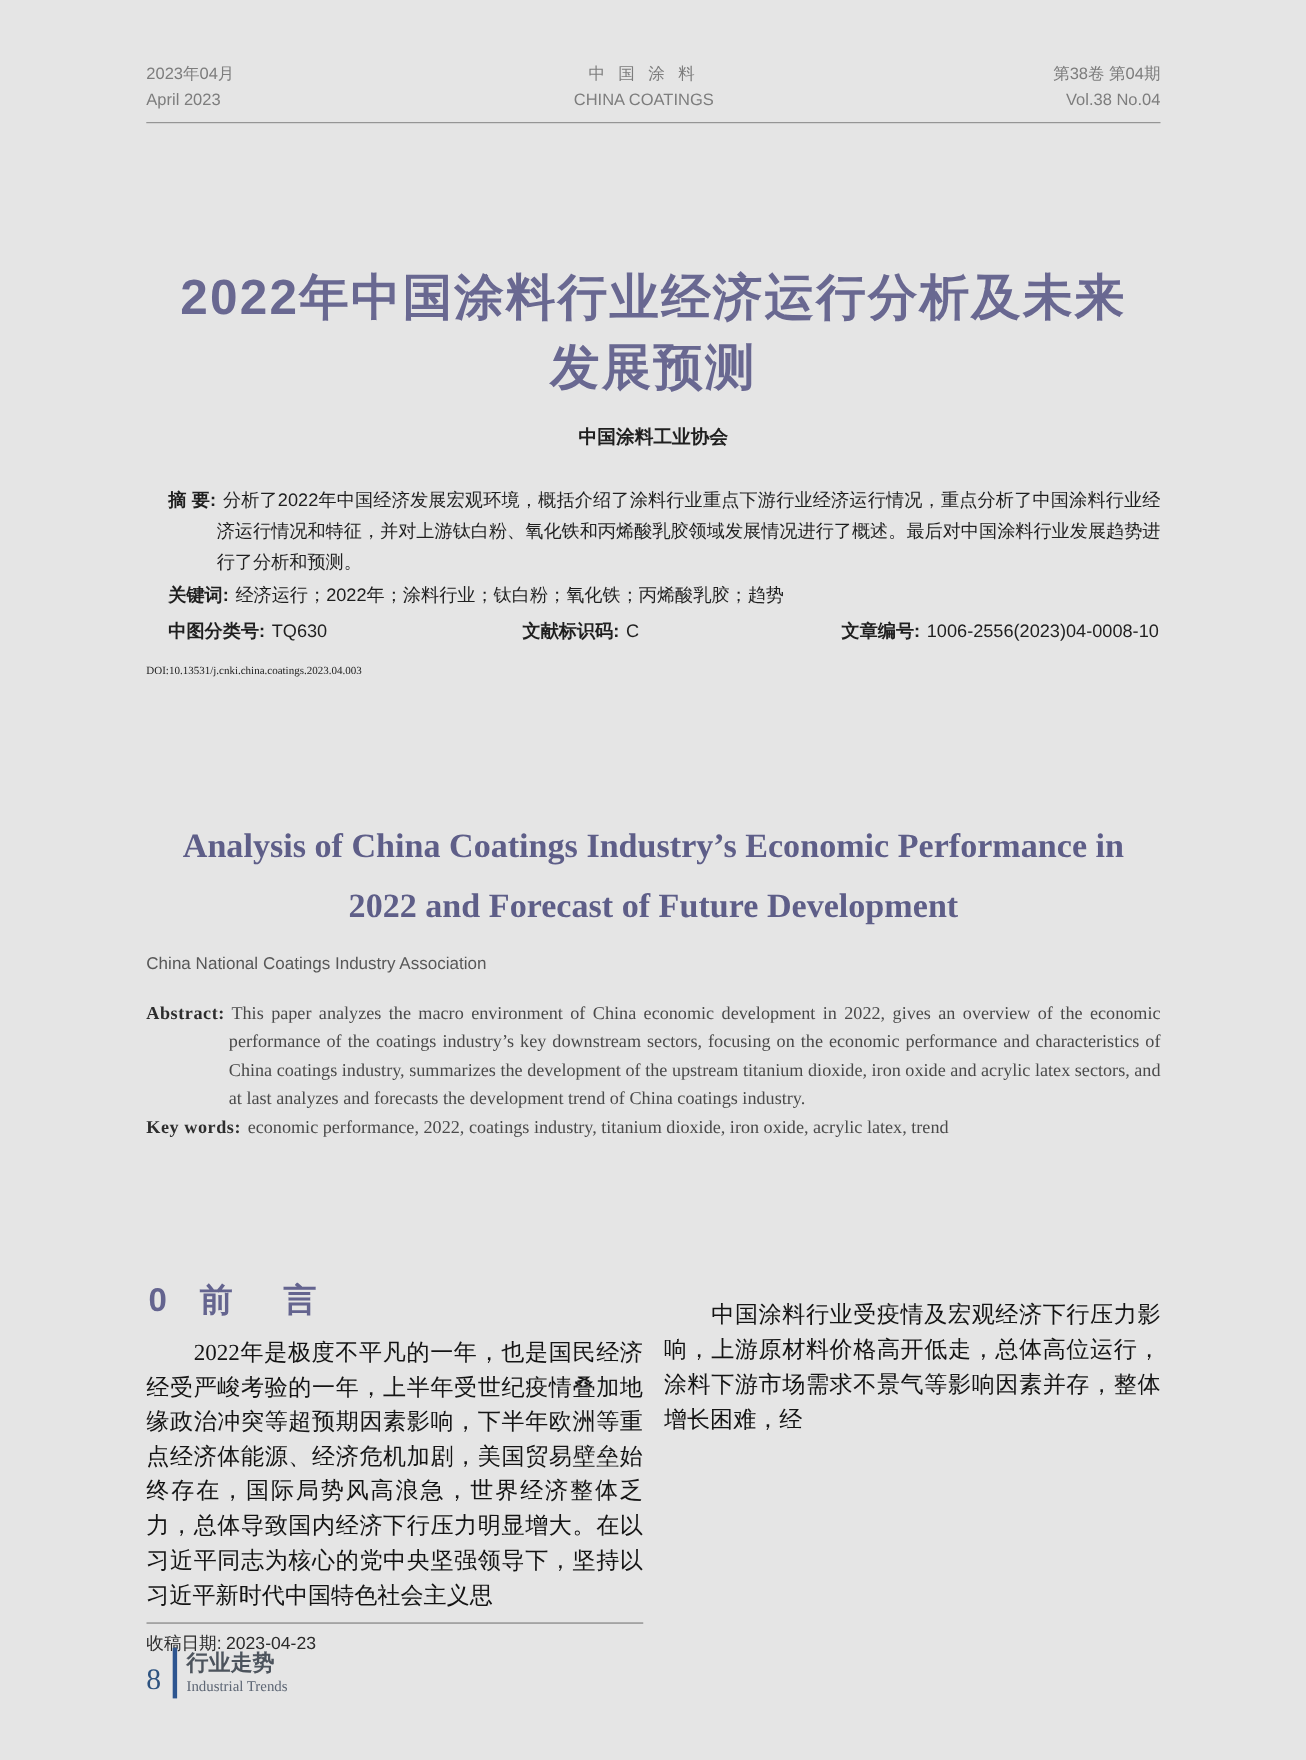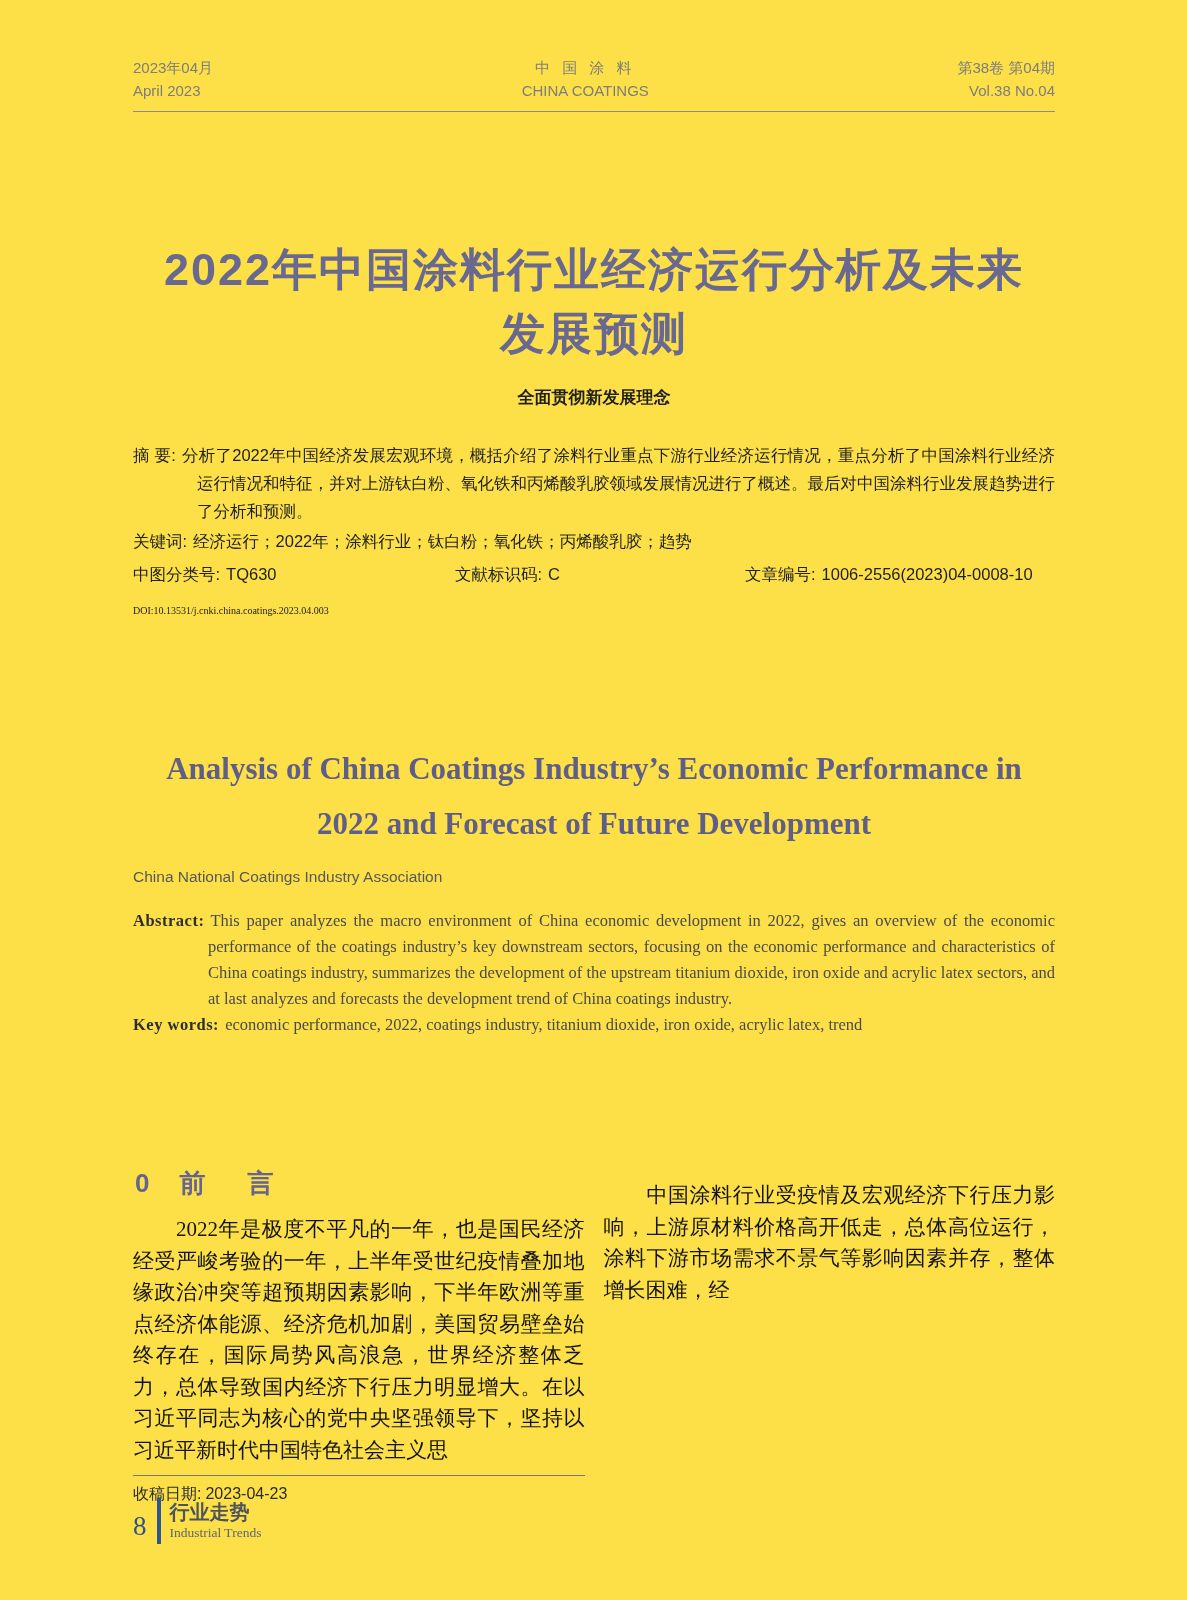--- a/index.html
+++ b/index.html
@@ -1,21 +1,21 @@
 <!DOCTYPE html>
 <html><head>
 <meta charset="utf-8">
 <style>
   * { margin:0; padding:0; box-sizing:border-box; }
   html,body { background:#ffffff; }
   .page {
     position:relative;
     width:1187px; height:1600px;
     margin:0 auto;
-    background:#fde047;
+    background:#e5e5e5;
     color:#1c1c1c;
     font-family:"Liberation Serif", serif;
     overflow:hidden;
     padding:56px 132px 0 133px;
   }
 
   
   .jheader {
     display:flex; justify-content:space-between; align-items:flex-end;
     color:#7d7d7d;
@@ -49,21 +49,21 @@
   }
 
   
   .meta-cn {
     margin-top:32px;
     font-family:"Liberation Sans", sans-serif;
     font-size:16.5px; line-height:28px; color:#1f1f1f;
   }
   .hang-abs { padding-left:64px; text-indent:-64px; text-align:justify; }
   .hang-kw  { padding-left:64px; text-indent:-64px; margin-top:2px; }
-  .meta-label { font-weight:normal; margin-right:6px; }
+  .meta-label { font-weight:bold; margin-right:6px;margin-left:20px; }
   .class-row { display:flex; margin-top:5px; }
   .class-row .c1 { width:322px; }
   .class-row .c2 { width:290px; }
   .class-row .c3 { flex:1; }
   .doi-line {
     margin-top:9px;
     font-family:"Liberation Serif", serif;
     font-size:10px; color:#222222;
   }
 
@@ -96,21 +96,21 @@
   .columns {
     margin-top:128px;
     display:flex; gap:19px;
   }
   .bodycol { width:452px; overflow:hidden; }
   .col-right { padding-top:14px; }
   .sec-head {
     color:#64648f;
     font-family:"Liberation Sans", sans-serif;
     font-weight:bold;
-    font-size:26px; line-height:30px;
+    font-size:30px; line-height:30px;
     margin:2px 0 16px 2px;
   }
   .sec-head .num { margin-right:30px; }
   .sec-head .ttl { letter-spacing:8px; }
   .bodycol p {
     font-family:"Liberation Serif", serif;
     font-size:21px; line-height:31.5px;
     text-align:justify;
     color:#141414;
   }
@@ -163,21 +163,21 @@
       <div class="cnrow">中 国 涂 料</div>
       <div>CHINA COATINGS</div>
     </div>
     <div class="hcol hright">
       <div>第38卷 第04期</div>
       <div>Vol.38  No.04</div>
     </div>
   </div>
 
   <h1 class="title-cn">2022年中国涂料行业经济运行分析及未来发展预测</h1>
-  <div class="author-cn">全面贯彻新发展理念</div>
+  <div class="author-cn">中国涂料工业协会</div>
 
   <div class="meta-cn">
     <p class="hang-abs"><span class="meta-label">摘  要:</span><span>分析了2022年中国经济发展宏观环境，概括介绍了涂料行业重点下游行业经济运行情况，重点分析了中国涂料行业经济运行情况和特征，并对上游钛白粉、氧化铁和丙烯酸乳胶领域发展情况进行了概述。最后对中国涂料行业发展趋势进行了分析和预测。</span></p>
     <p class="hang-kw"><span class="meta-label">关键词:</span><span>经济运行；2022年；涂料行业；钛白粉；氧化铁；丙烯酸乳胶；趋势</span></p>
     <div class="class-row">
       <span class="c1"><span class="meta-label">中图分类号:</span><span>TQ630</span></span>
       <span class="c2"><span class="meta-label">文献标识码:</span><span>C</span></span>
       <span class="c3"><span class="meta-label">文章编号:</span><span>1006-2556(2023)04-0008-10</span></span>
     </div>
     <div class="doi-line">DOI:10.13531/j.cnki.china.coatings.2023.04.003</div>

